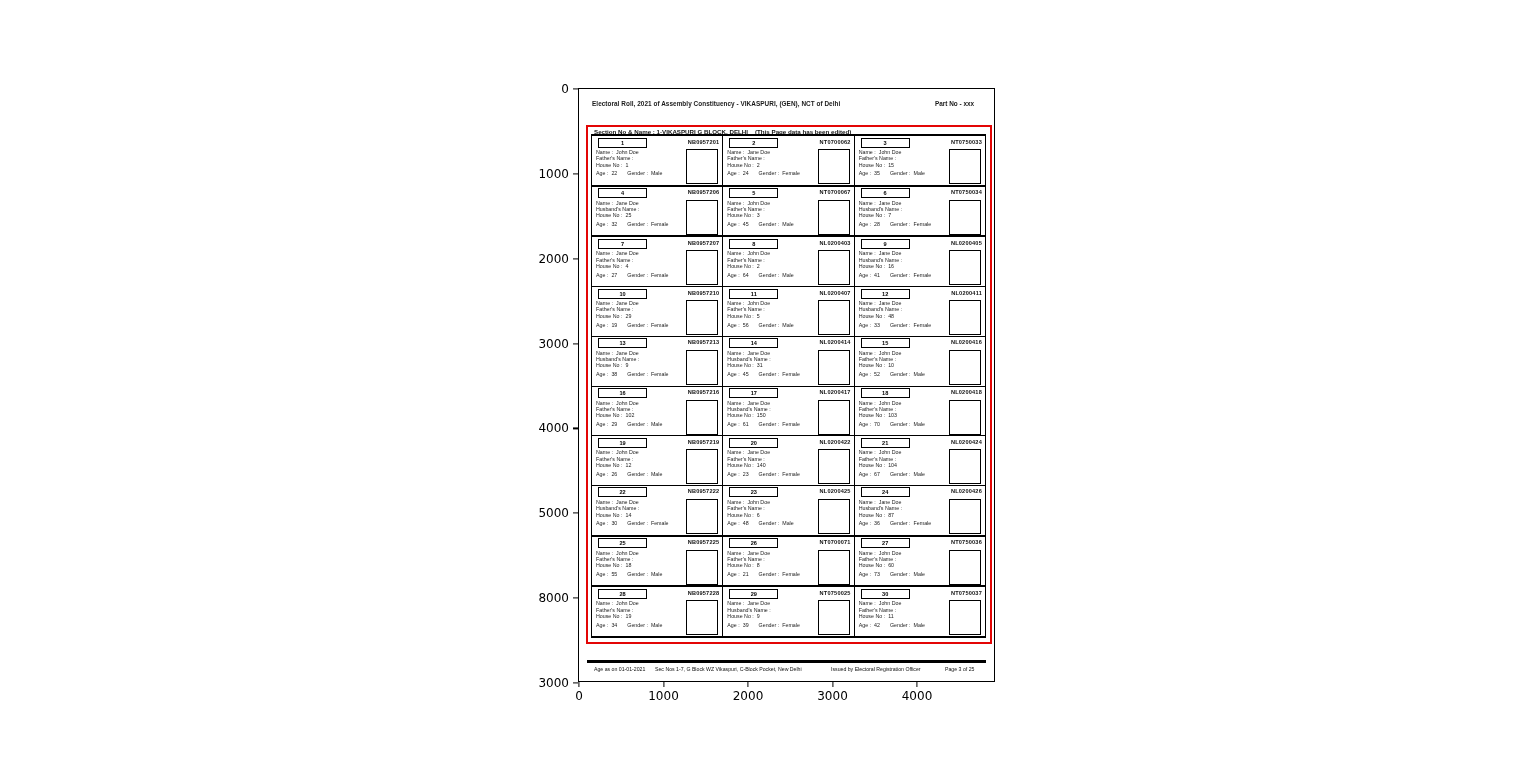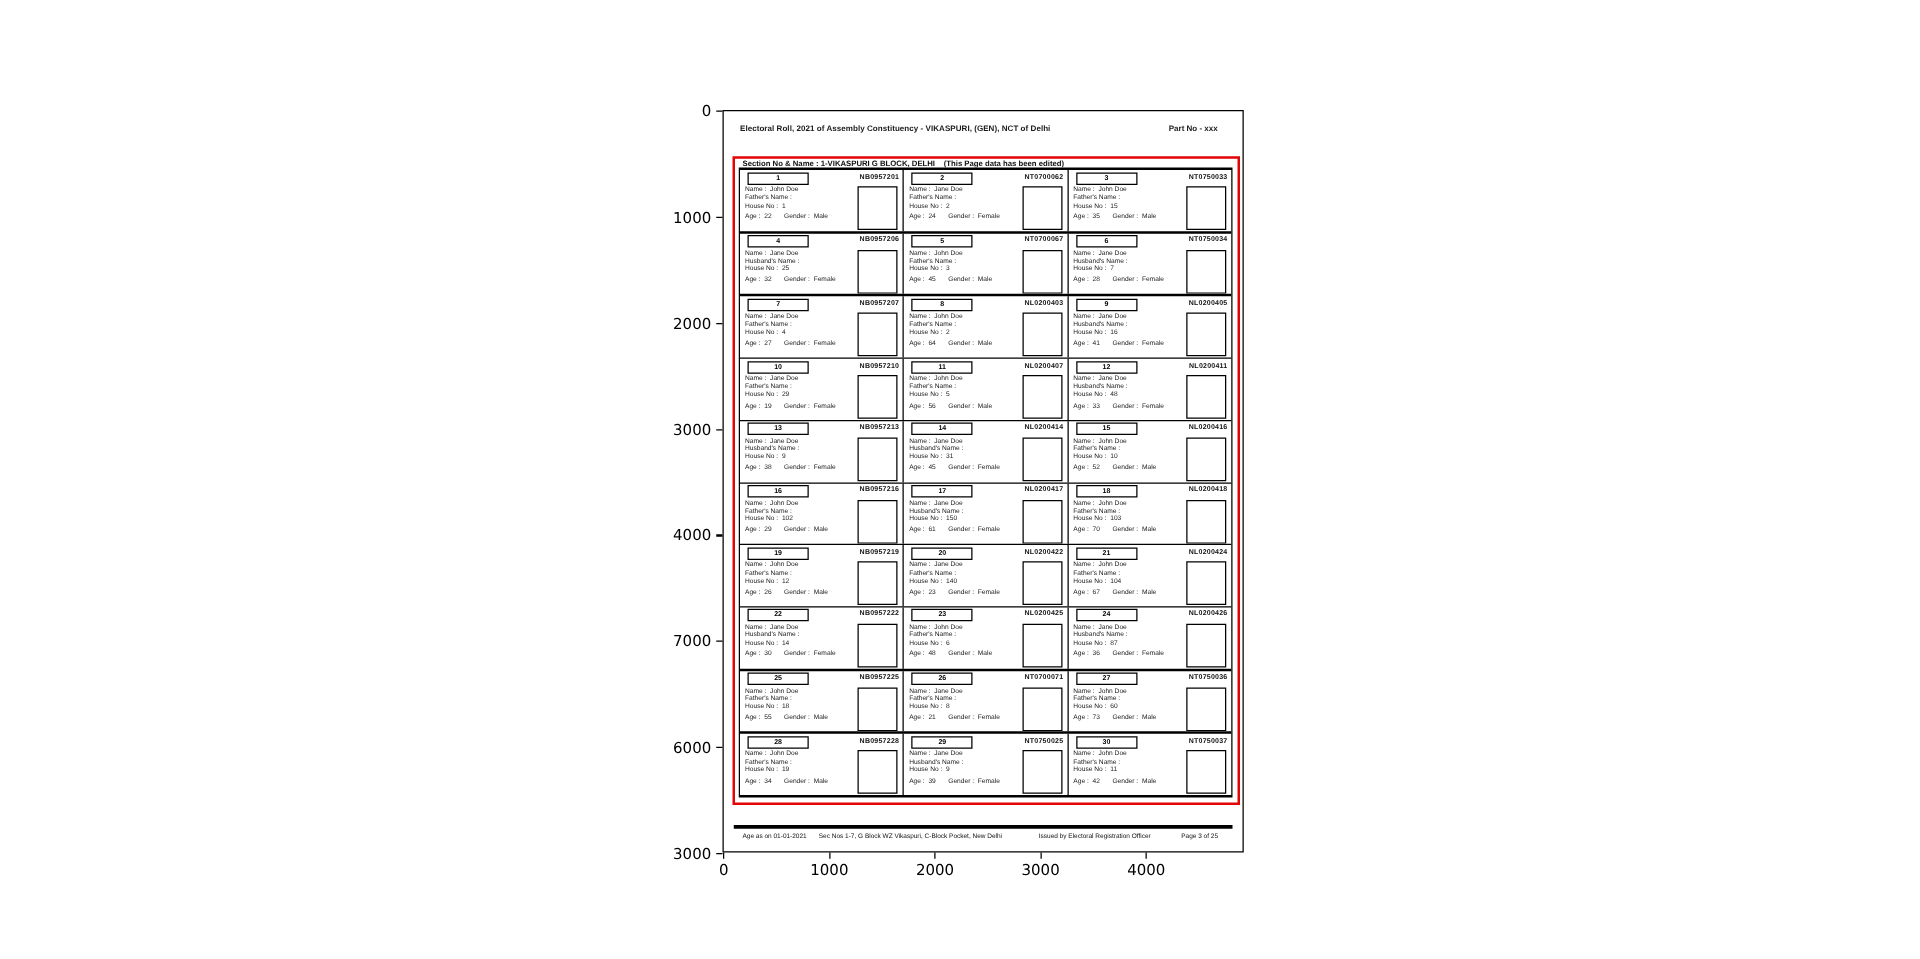--- a/index.html
+++ b/index.html
@@ -426,23 +426,23 @@
     <div class="tick-label ytick-label" style="left: -10px; top: 0px;">0</div>
     <div class="ytick-mark" style="top: 84.8571px;"></div>
     <div class="tick-label ytick-label" style="left: -10px; top: 84.8571px;">1000</div>
     <div class="ytick-mark" style="top: 169.714px;"></div>
     <div class="tick-label ytick-label" style="left: -10px; top: 169.714px;">2000</div>
     <div class="ytick-mark" style="top: 254.571px;"></div>
     <div class="tick-label ytick-label" style="left: -10px; top: 254.571px;">3000</div>
     <div class="ytick-mark" style="top: 339.429px;"></div>
     <div class="tick-label ytick-label" style="left: -10px; top: 339.429px;">4000</div>
     <div class="ytick-mark" style="top: 424.286px;"></div>
-    <div class="tick-label ytick-label" style="left: -10px; top: 424.286px;">7000</div>
+    <div class="tick-label ytick-label" style="left: -10px; top: 424.286px;">5000</div>
     <div class="ytick-mark" style="top: 509.143px;"></div>
-    <div class="tick-label ytick-label" style="left: -10px; top: 509.143px;">6000</div>
+    <div class="tick-label ytick-label" style="left: -10px; top: 509.143px;">8000</div>
     <div class="ytick-mark" style="top: 594px;"></div>
     <div class="tick-label ytick-label" style="left: -10px; top: 594px;">3000</div>
     <div class="xtick-mark" style="left: 0px;"></div>
     <div class="tick-label xtick-label" style="left: 0px; top: 600px;">0</div>
     <div class="xtick-mark" style="left: 84.5px;"></div>
     <div class="tick-label xtick-label" style="left: 84.5px; top: 600px;">1000</div>
     <div class="xtick-mark" style="left: 169px;"></div>
     <div class="tick-label xtick-label" style="left: 169px; top: 600px;">2000</div>
     <div class="xtick-mark" style="left: 253.5px;"></div>
     <div class="tick-label xtick-label" style="left: 253.5px; top: 600px;">3000</div>

